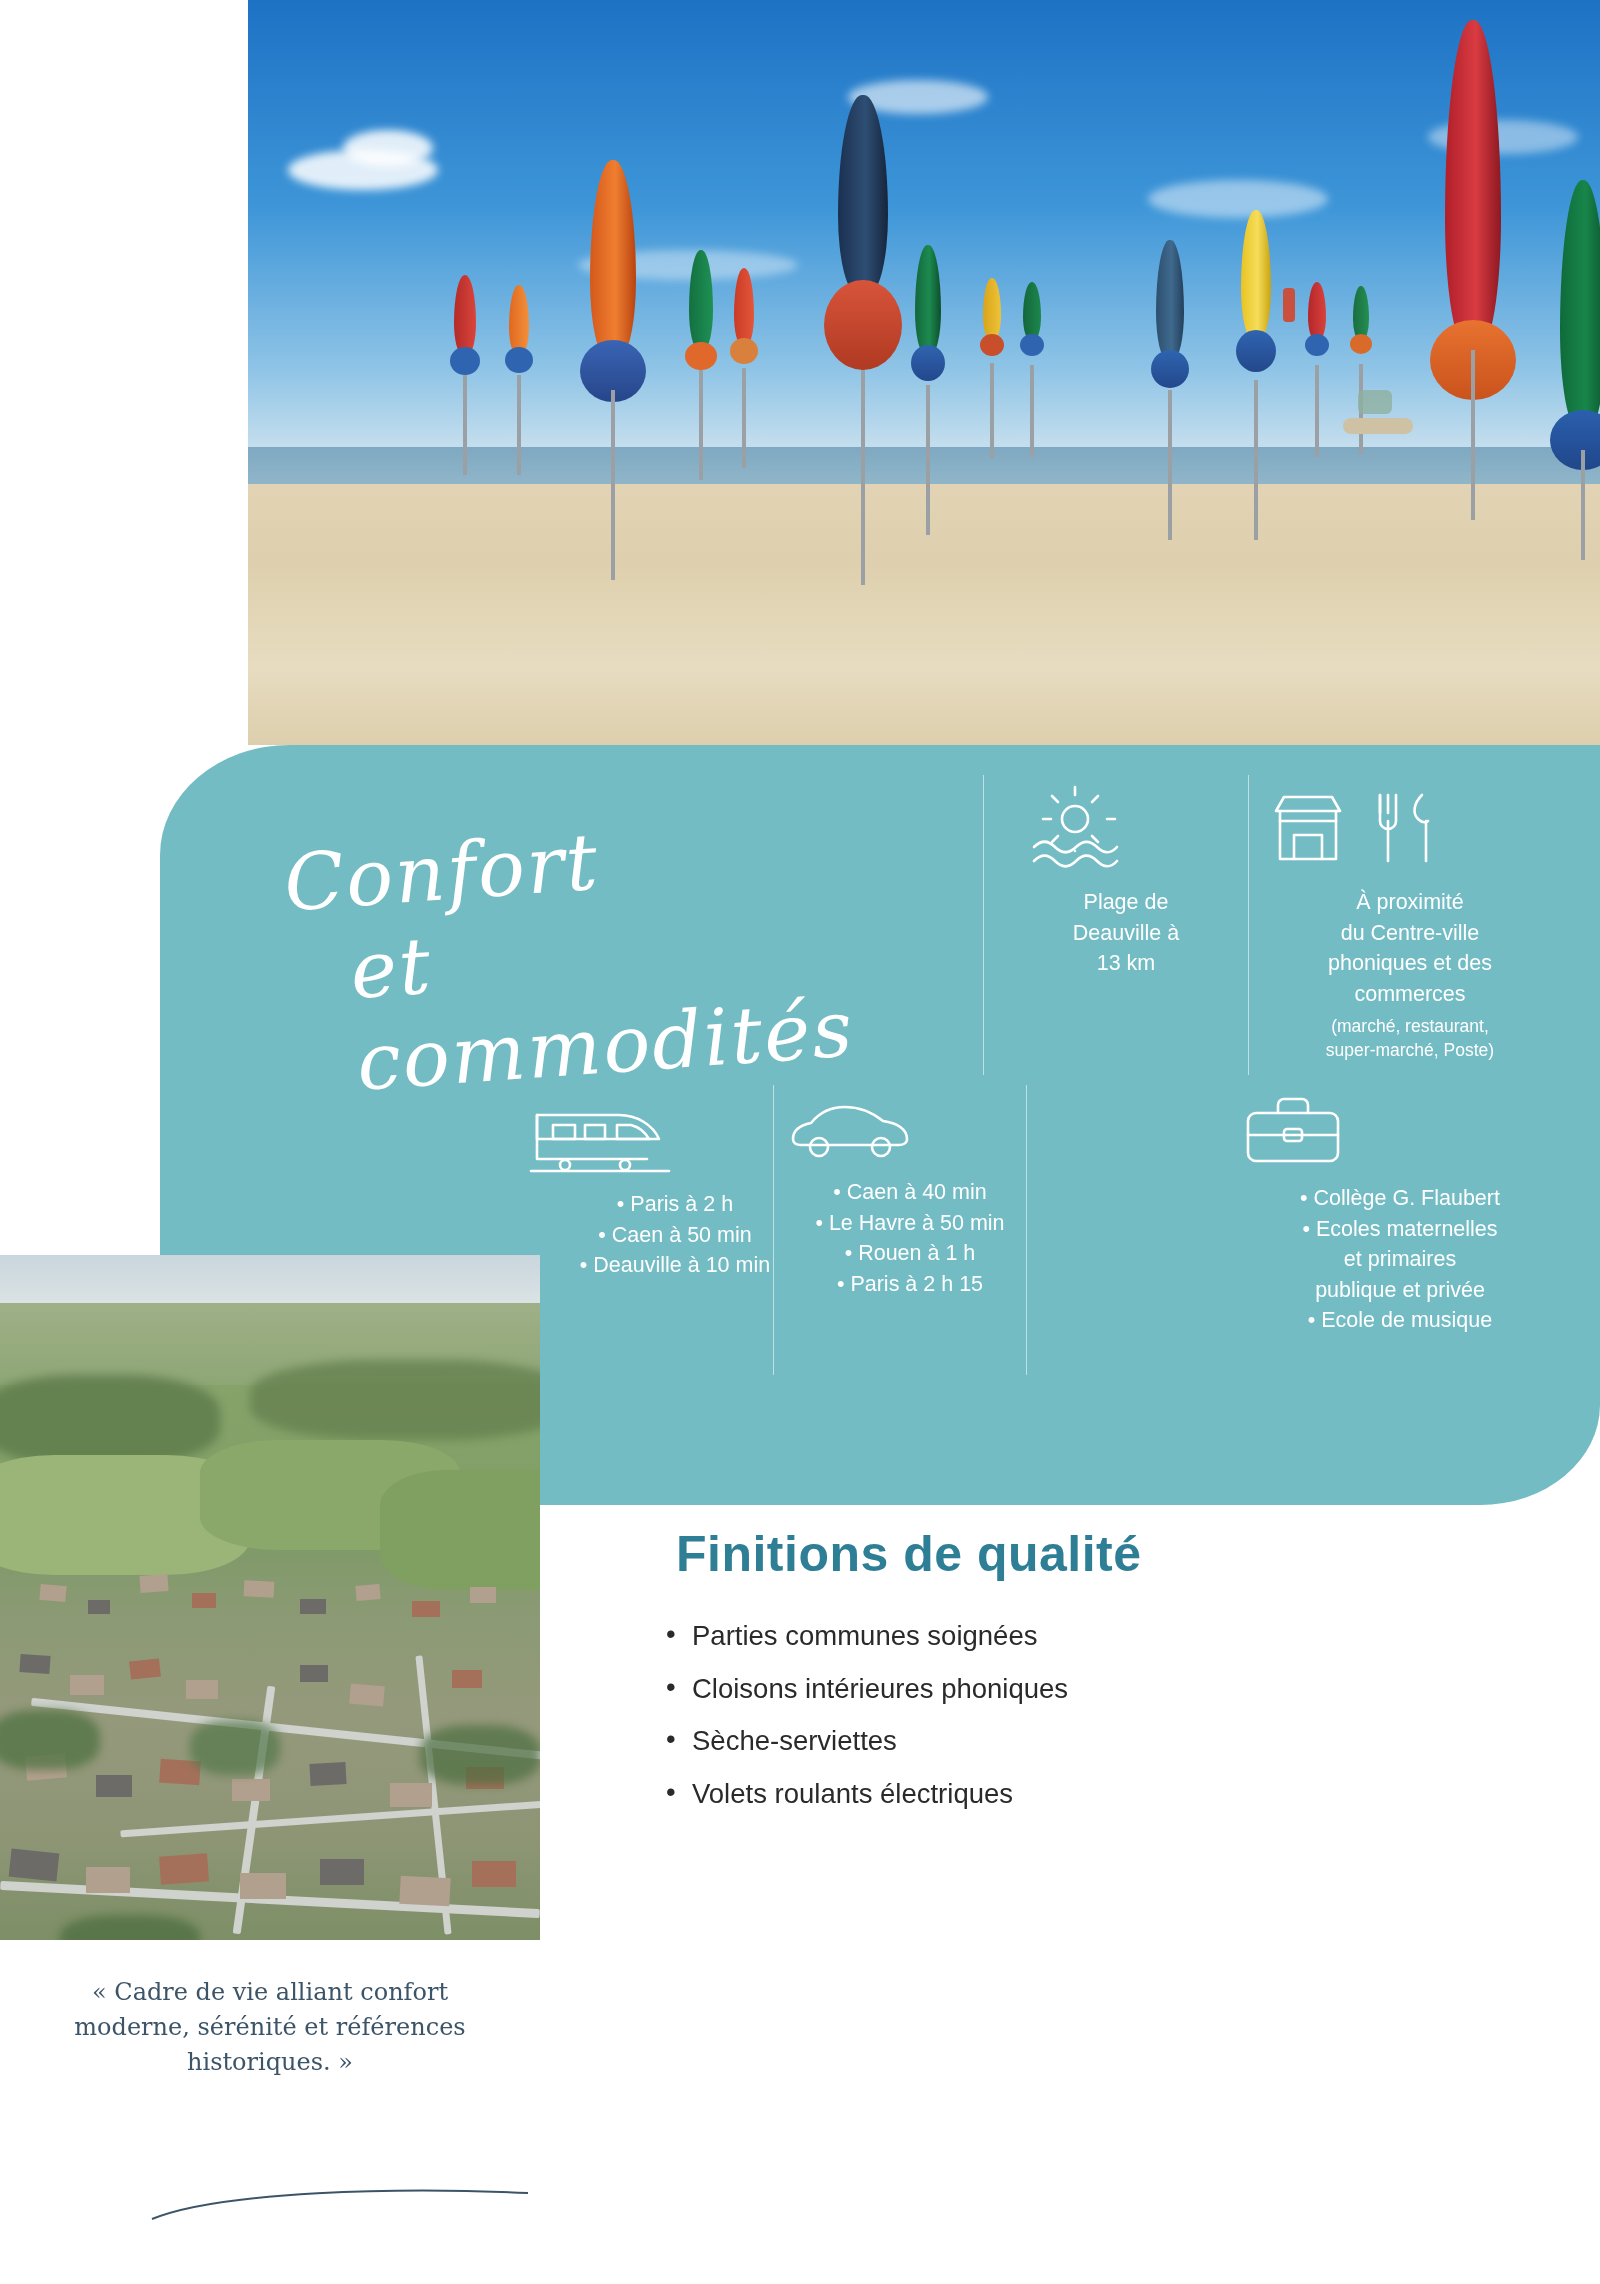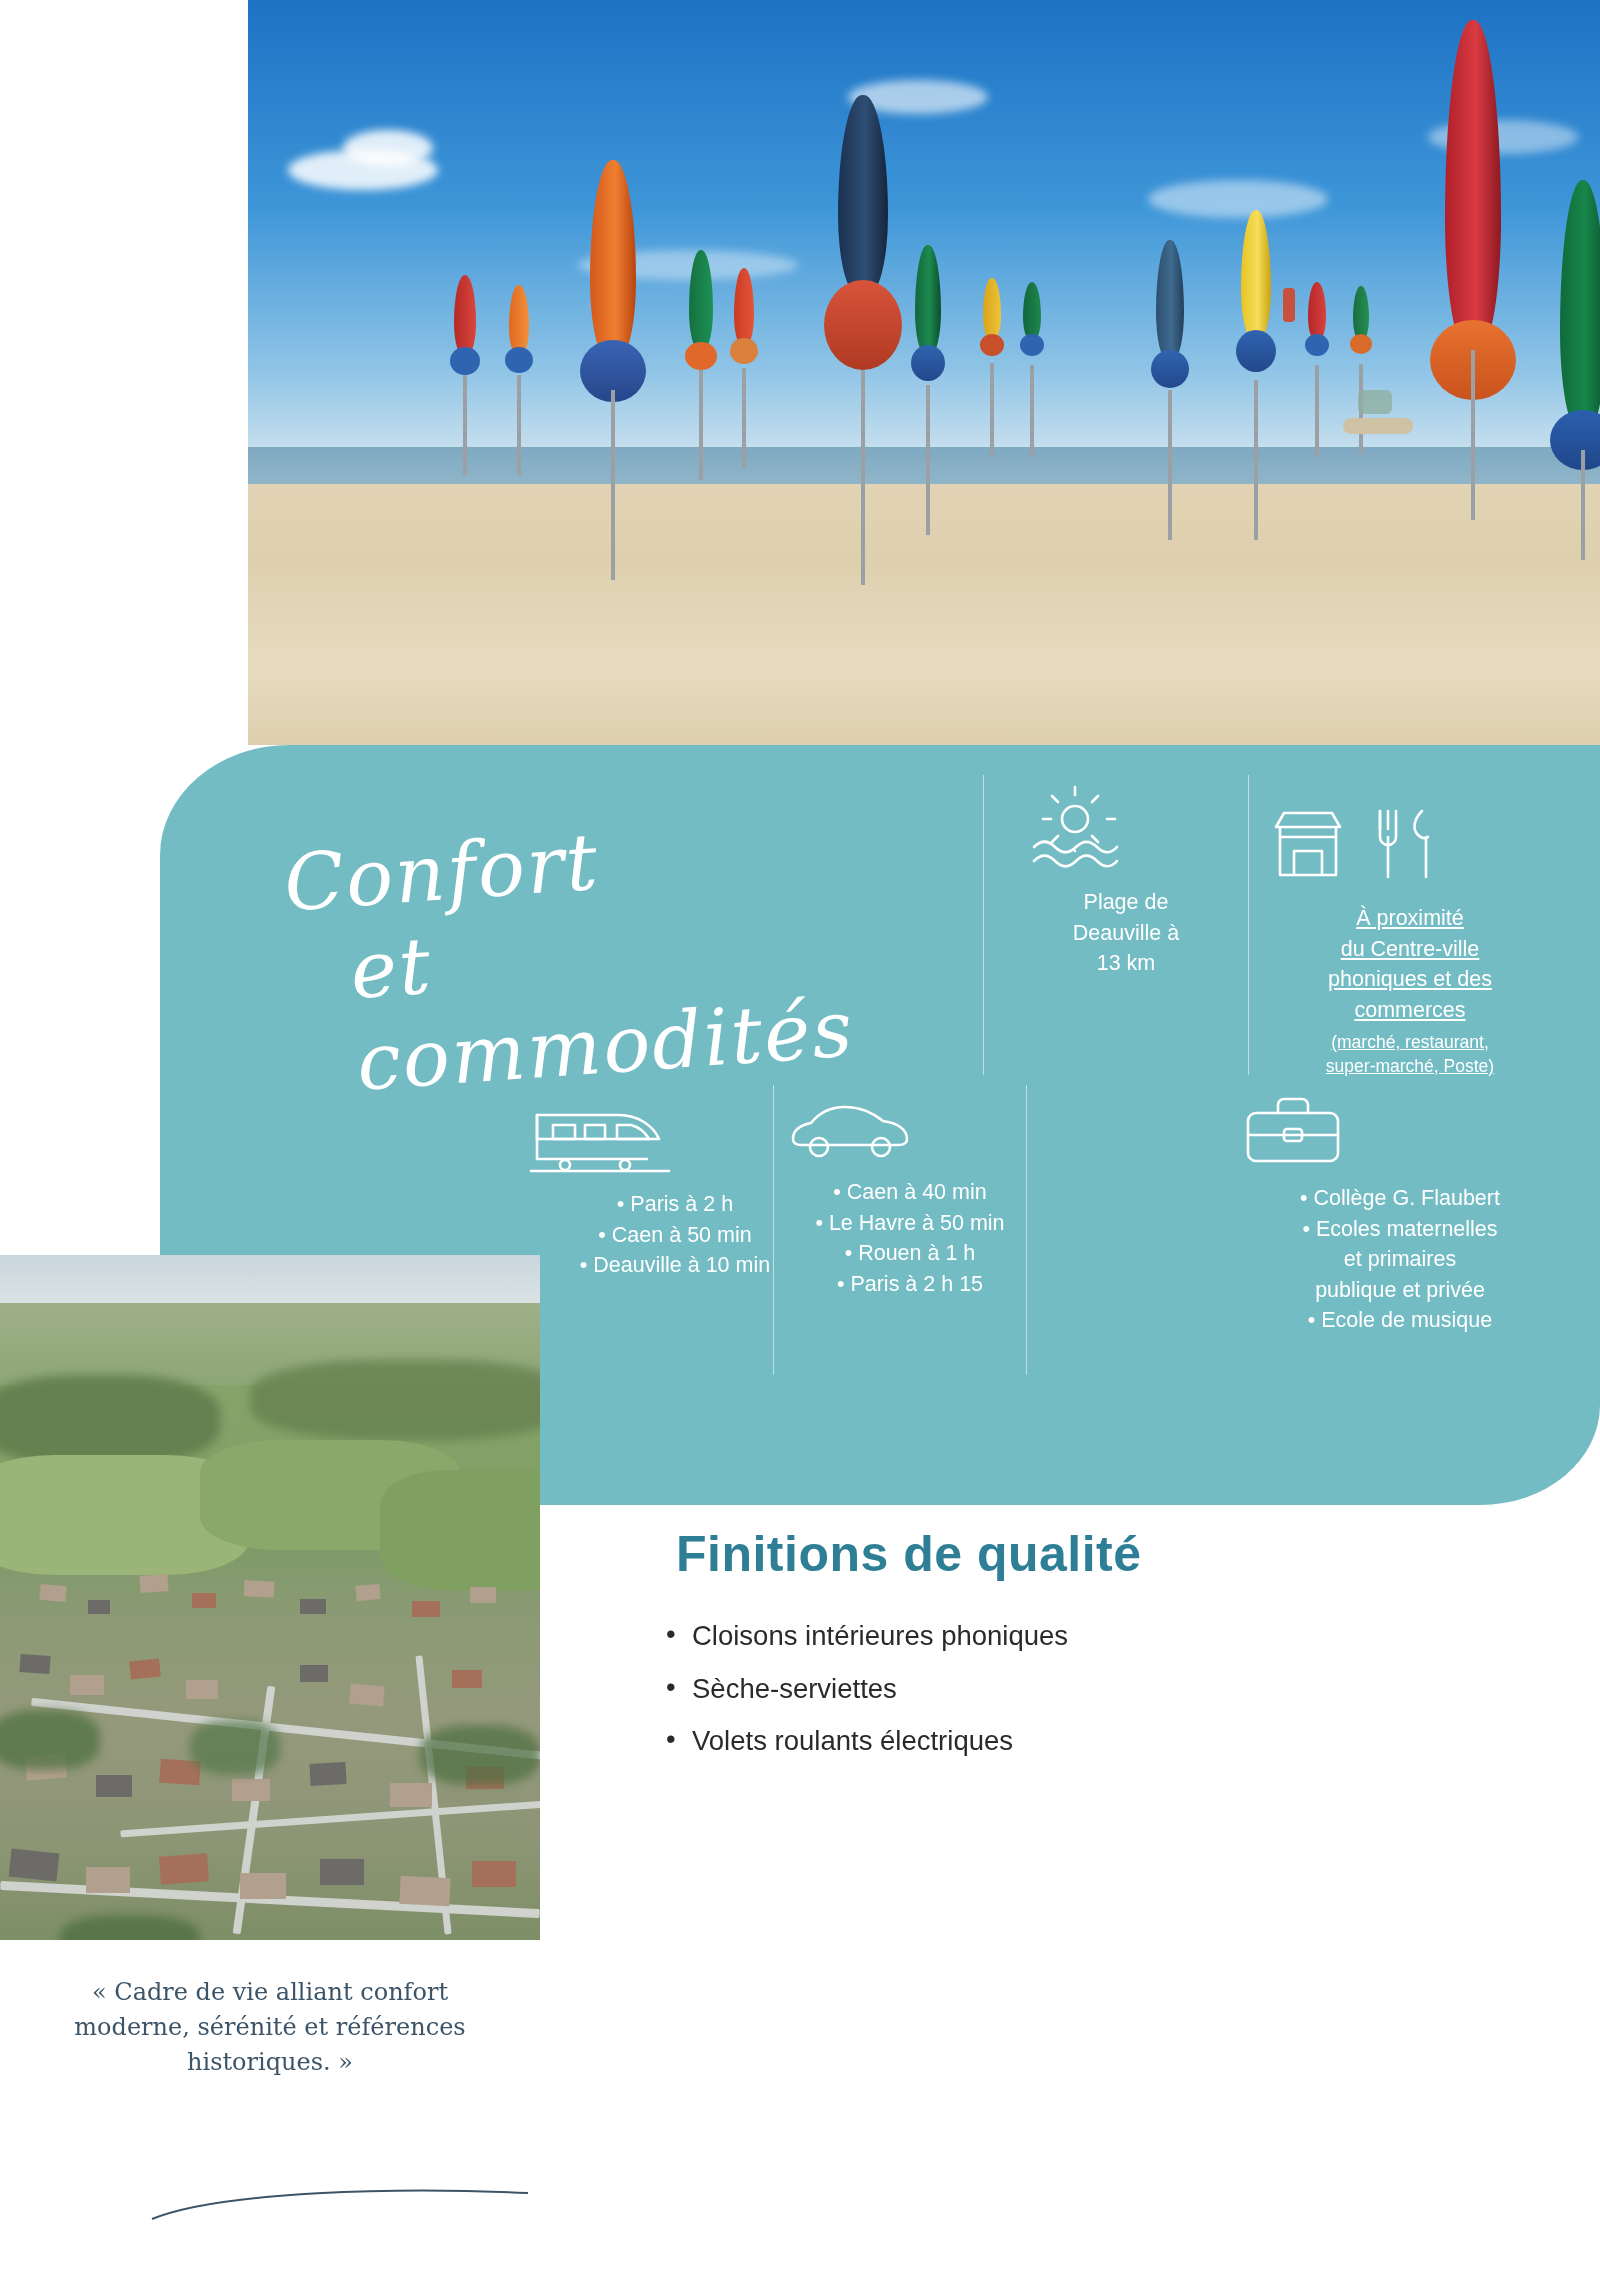--- a/index.html
+++ b/index.html
@@ -278,21 +278,21 @@
           <path d="M49 10v-8M49 66v0M25 34h-8M81 34h8M32 17l-6-6M66 17l6-6M32 51l-6 6M66 51l6 6"></path>
           <path d="M8 62c7-7 14-7 21 0s14 7 21 0 14-7 21 0 14 7 20 0"></path>
           <path d="M8 76c7-7 14-7 21 0s14 7 21 0 14-7 21 0 14 7 20 0"></path>
         </svg>
       </span>
       <span>Plage de</span><br>
       <span>Deauville à</span><br>
       <span>13 km</span>
     </div>
 
-    <div class="feat" style="left:1100px; top:56px; width:300px;text-decoration:underline;">
+    <div class="feat" style="left:1100px; top:40px; width:300px;">
       <span class="ico">
         <svg width="180" height="86" viewBox="0 0 180 86" fill="none" stroke="#ffffff" stroke-width="2.6" stroke-linecap="round" stroke-linejoin="round">
           <path d="M16 26h64l-8-14H24z"></path>
           <path d="M20 26v48h56V26"></path>
           <path d="M34 74V50h28v24"></path>
           <path d="M20 36h56"></path>
           <path d="M120 10v26a8 8 0 0 0 16 0V10M128 36v40"></path>
           <path d="M120 10v18M128 10v18"></path>
           <path d="M162 10c-8 8-10 18-4 24 6 6 10 2 10 2M166 36v40"></path>
         </svg>
@@ -411,20 +411,21 @@
     <div class="ablob" style="left:190px; top:465px; width:90px; height:55px; background:#53774a; opacity:.7;"></div>
     <div class="ablob" style="left:420px; top:470px; width:120px; height:60px; background:#4c6e40; opacity:.7;"></div>
     <div class="ablob" style="left:60px;  top:660px; width:140px; height:50px; background:#4a6b3e; opacity:.7;"></div>
   </div>
 
   <div class="quote">« Cadre de vie alliant confort moderne, sérénité et références historiques. »</div>
 
   <h2 class="fin-title">Finitions de qualité</h2>
 
   <ul class="fin-list">
+    <li>Parties communes soignées</li>
     <li>Cloisons intérieures phoniques</li>
     <li>Sèche-serviettes</li>
     <li>Volets roulants électriques</li>
   </ul>
 
   <div class="bottom-swoosh">
     <svg width="380" height="40" viewBox="0 0 380 40" fill="none">
       <path d="M2 34C70 6 250 2 378 8" stroke="#3c5468" stroke-width="2"></path>
     </svg>
   </div>

